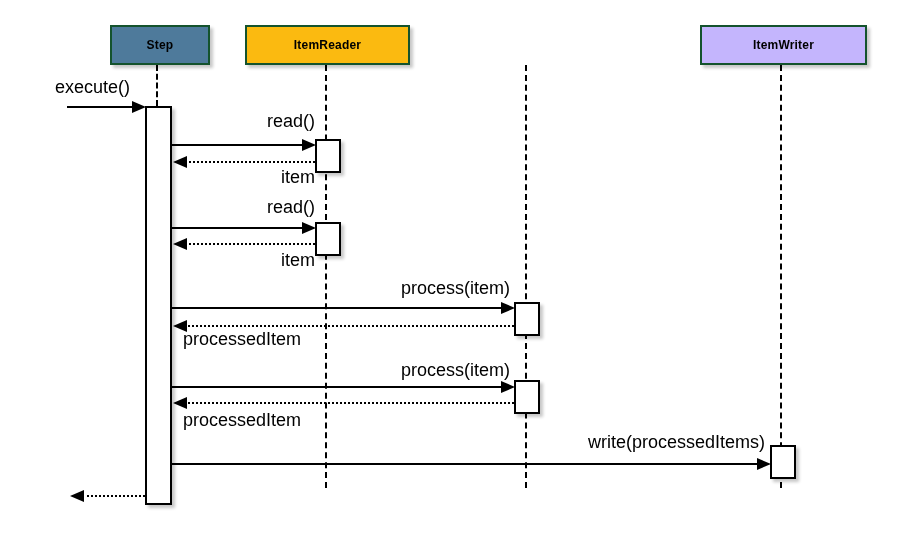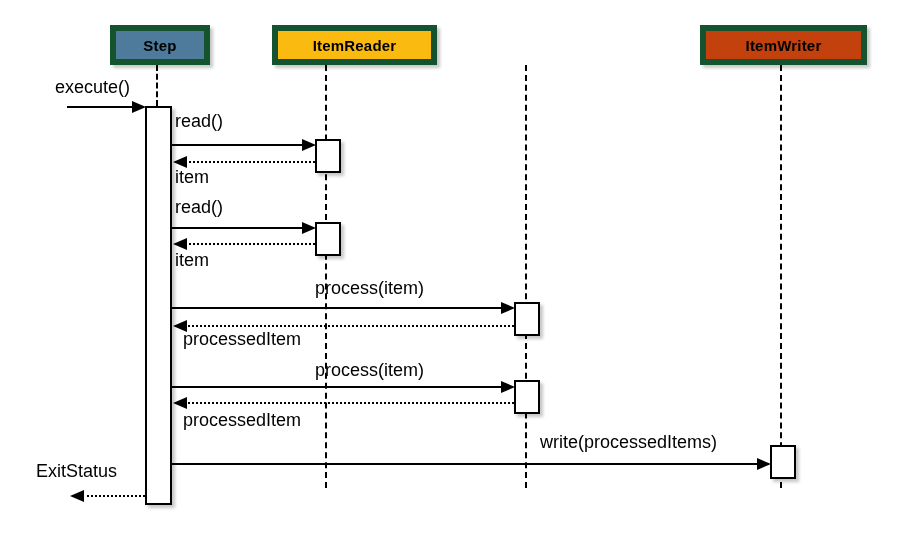--- a/index.html
+++ b/index.html
@@ -3,28 +3,28 @@
 <meta charset="utf-8">
 <style>
   html,body{margin:0;padding:0;background:#ffffff;}
   #canvas{
     position:relative;width:924px;height:545px;background:#ffffff;overflow:hidden;
     font-family:"Liberation Sans",sans-serif;color:#000;
   }
   
   .head-box{
     position:absolute;top:25px;height:40px;box-sizing:border-box;
-    border:6px solid #14532d;display:flex;align-items:center;justify-content:center;
-    font-weight:bold;font-size:15px;letter-spacing:.2px;
+    border:2px solid #14532d;display:flex;align-items:center;justify-content:center;
+    font-weight:bold;font-size:12px;letter-spacing:.2px;
     box-shadow:3px 3px 3px rgba(0,0,0,0.22);
   }
   .head-step{left:110px;width:100px;background:#4E7A9B;}
-  .head-reader{left:245px;width:165px;background:#FBBA10;margin-left:27px;}
+  .head-reader{left:245px;width:165px;background:#FBBA10;}
   .head-processor{left:443px;width:213px;background:#FBBA10;}
-  .head-writer{left:700px;width:167px;background:#c2410c;}
+  .head-writer{left:700px;width:167px;background:#c4b5fd;}
   
   .lifeline{position:absolute;width:0;border-left:2px dashed #000;z-index:1;}
   .ll-step{left:156px;top:65px;height:41px;}
   .ll-reader{left:325px;top:65px;height:423px;}
   .ll-processor{left:525px;top:65px;height:423px;}
   .ll-writer{left:780px;top:65px;height:423px;}
   
   .activation{
     position:absolute;background:#fff;border:2px solid #000;box-sizing:border-box;
     z-index:2;box-shadow:3px 3px 3px rgba(0,0,0,0.22);
@@ -41,31 +41,31 @@
   .arrow .shaft{position:absolute;top:0;height:0;}
   .shaft-solid{border-top:2px solid #000;}
   .shaft-dotted{border-top:2px dotted #000;}
   .to-right .shaft{left:0;right:11px;}
   .to-left  .shaft{left:11px;right:0;}
   .tip{position:absolute;width:0;height:0;top:-5px;}
   .to-right .tip{right:-1px;border-top:6px solid transparent;border-bottom:6px solid transparent;border-left:14px solid #000;}
   .to-left  .tip{left:-1px;border-top:6px solid transparent;border-bottom:6px solid transparent;border-right:14px solid #000;}
   
   .msg-label{position:absolute;font-size:18px;line-height:20px;white-space:nowrap;z-index:4;}
-  .lab-center{text-align:left;}
+  .lab-center{text-align:right;}
   .lab-execute{left:35px;top:77px;width:95px;text-align:right;}
   .lab-read1{left:175px;top:111px;width:140px;}
   .lab-item1{left:175px;top:167px;width:140px;}
   .lab-read2{left:175px;top:197px;width:140px;}
   .lab-item2{left:175px;top:250px;width:140px;}
   .lab-process1{left:315px;top:278px;width:195px;}
   .lab-pitem1{left:183px;top:329px;width:150px;}
   .lab-process2{left:315px;top:360px;width:195px;}
   .lab-pitem2{left:183px;top:410px;width:150px;}
-  .lab-write{left:540px;top:432px;width:245px;}
+  .lab-write{left:520px;top:432px;width:245px;}
   .lab-exit{left:36px;top:461px;width:105px;}
 </style>
 </head>
 <body>
 
 <div id="canvas">
 
   <div class="head-box head-step">Step</div>
   <div class="head-box head-reader">ItemReader</div>
   <div class="head-box head-writer">ItemWriter</div>
@@ -130,15 +130,14 @@
   <div class="msg-label lab-execute">execute()</div>
   <div class="msg-label lab-center lab-read1">read()</div>
   <div class="msg-label lab-center lab-item1">item</div>
   <div class="msg-label lab-center lab-read2">read()</div>
   <div class="msg-label lab-center lab-item2">item</div>
   <div class="msg-label lab-center lab-process1">process(item)</div>
   <div class="msg-label lab-pitem1">processedItem</div>
   <div class="msg-label lab-center lab-process2">process(item)</div>
   <div class="msg-label lab-pitem2">processedItem</div>
   <div class="msg-label lab-center lab-write">write(processedItems)</div>
-  <div class="msg-label lab-exit">ExitStatus</div>
 
 </div>
 
 </body></html>

